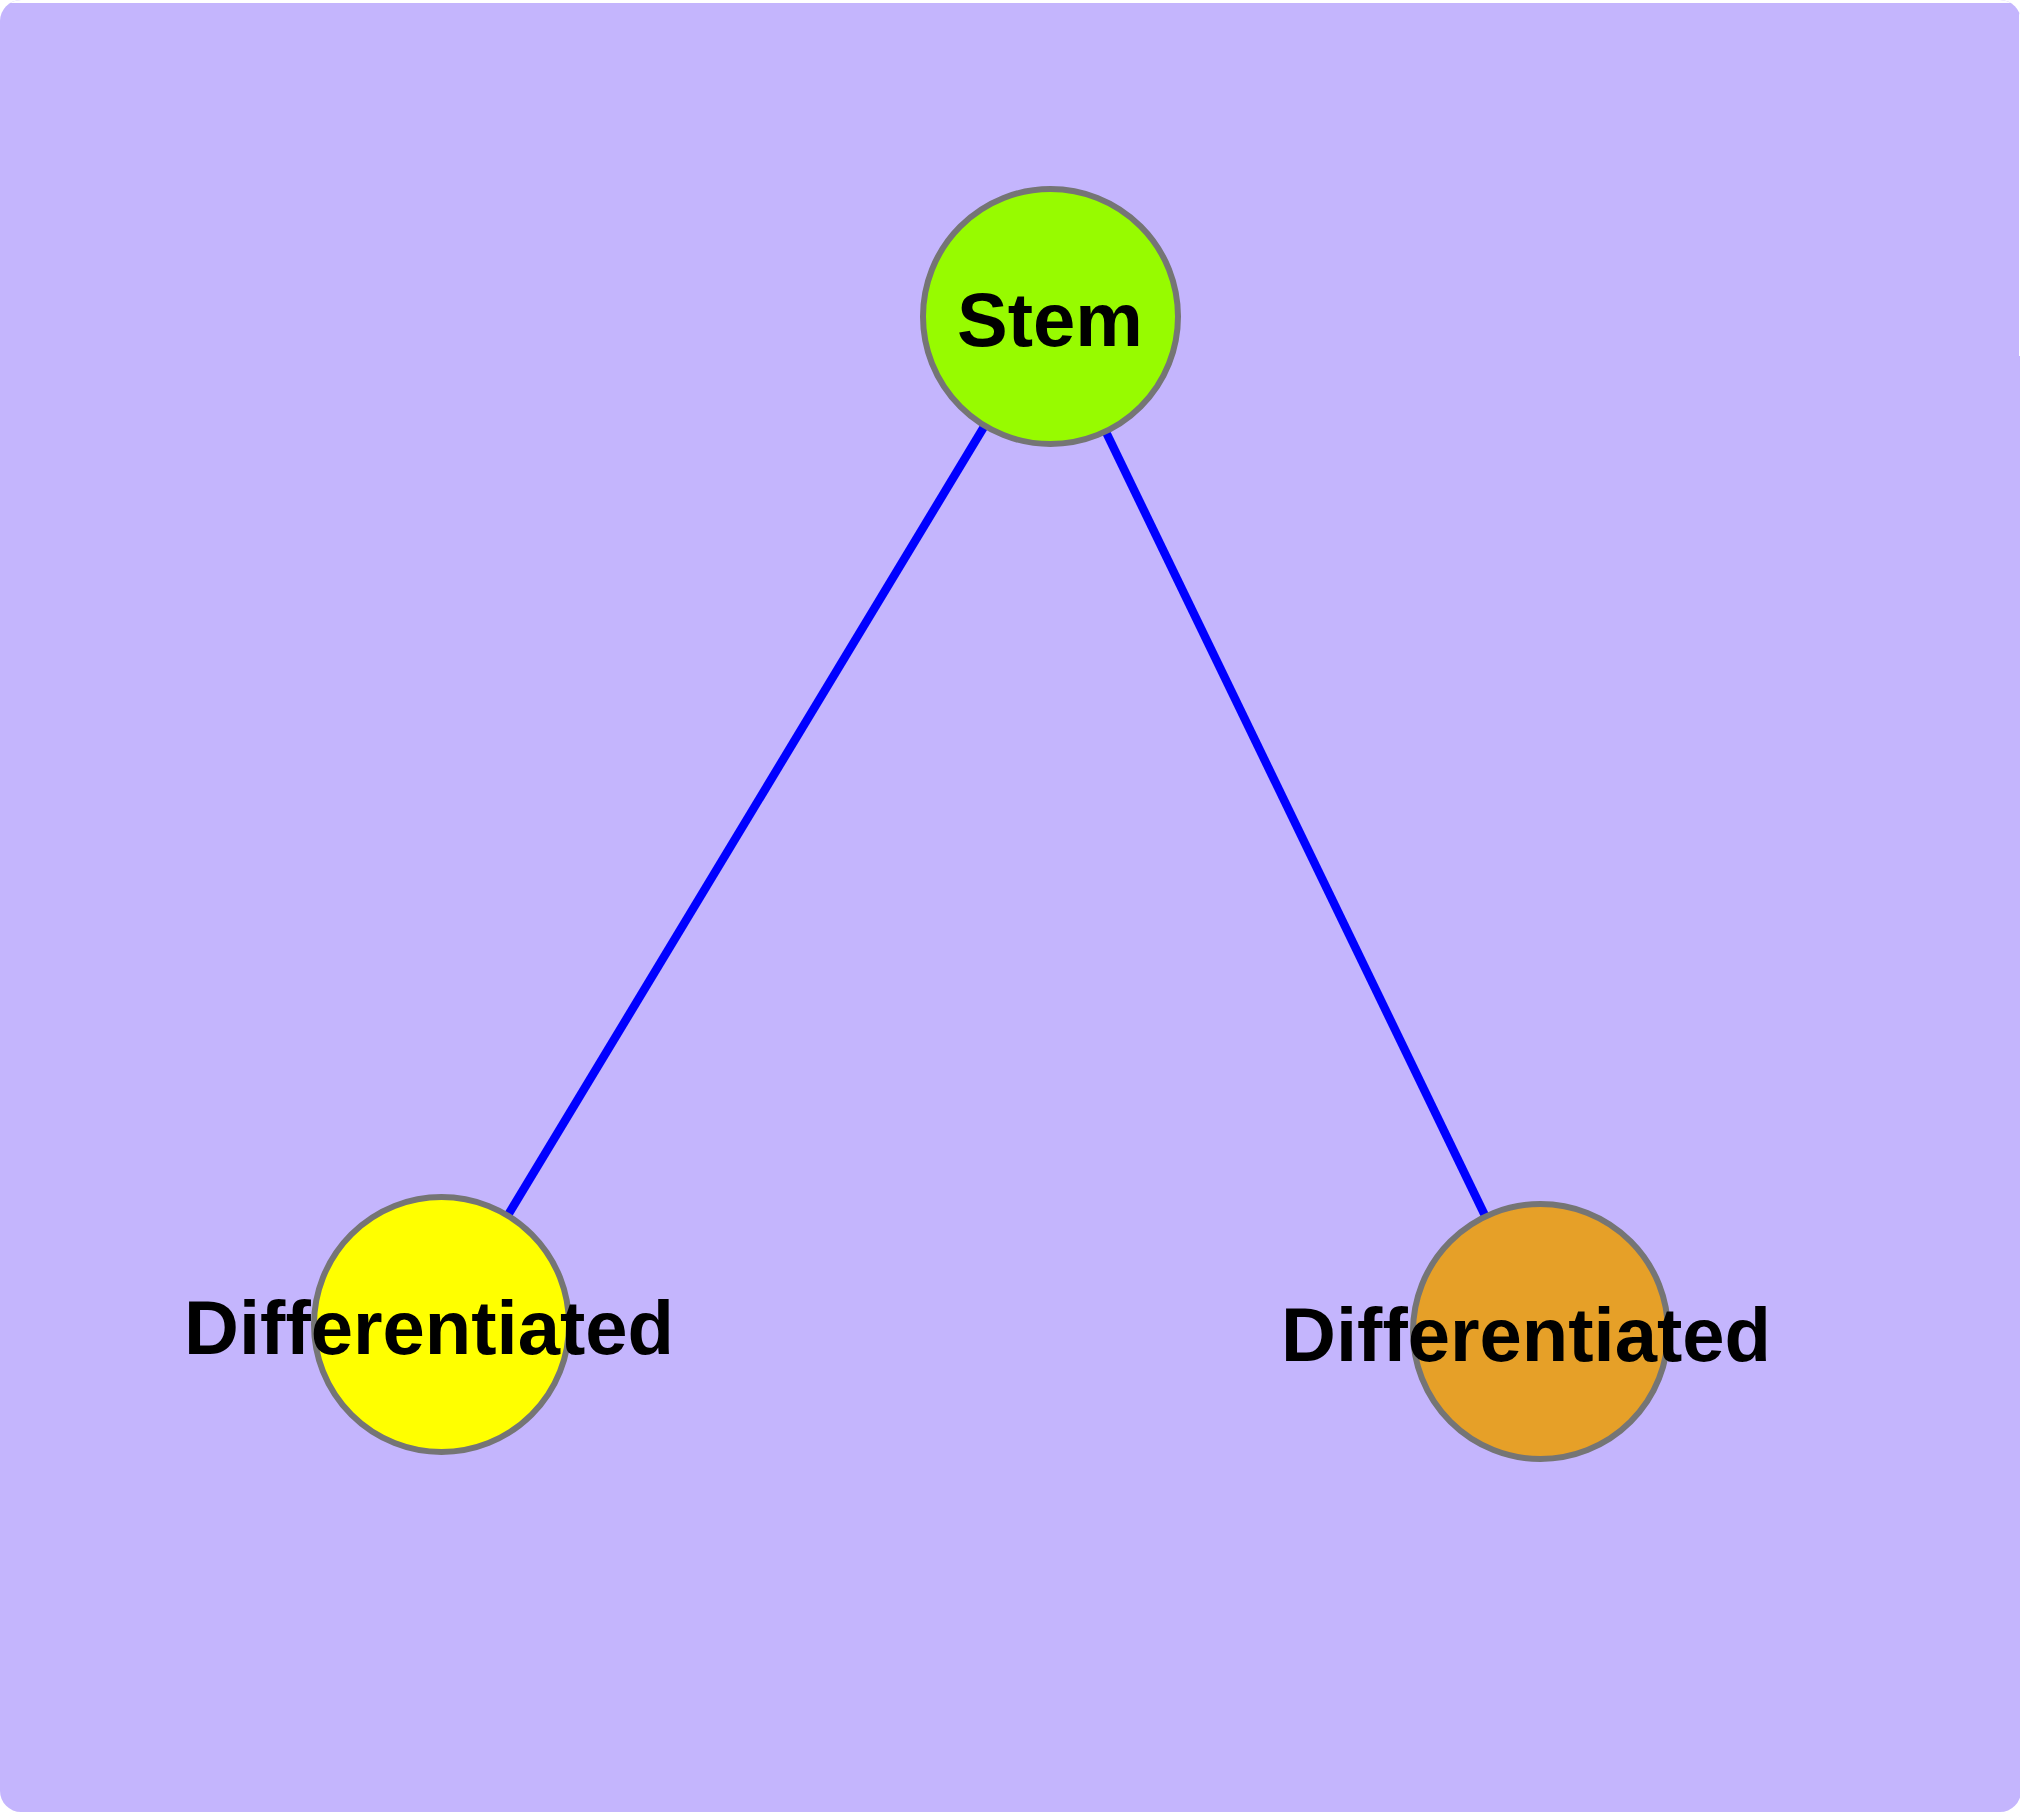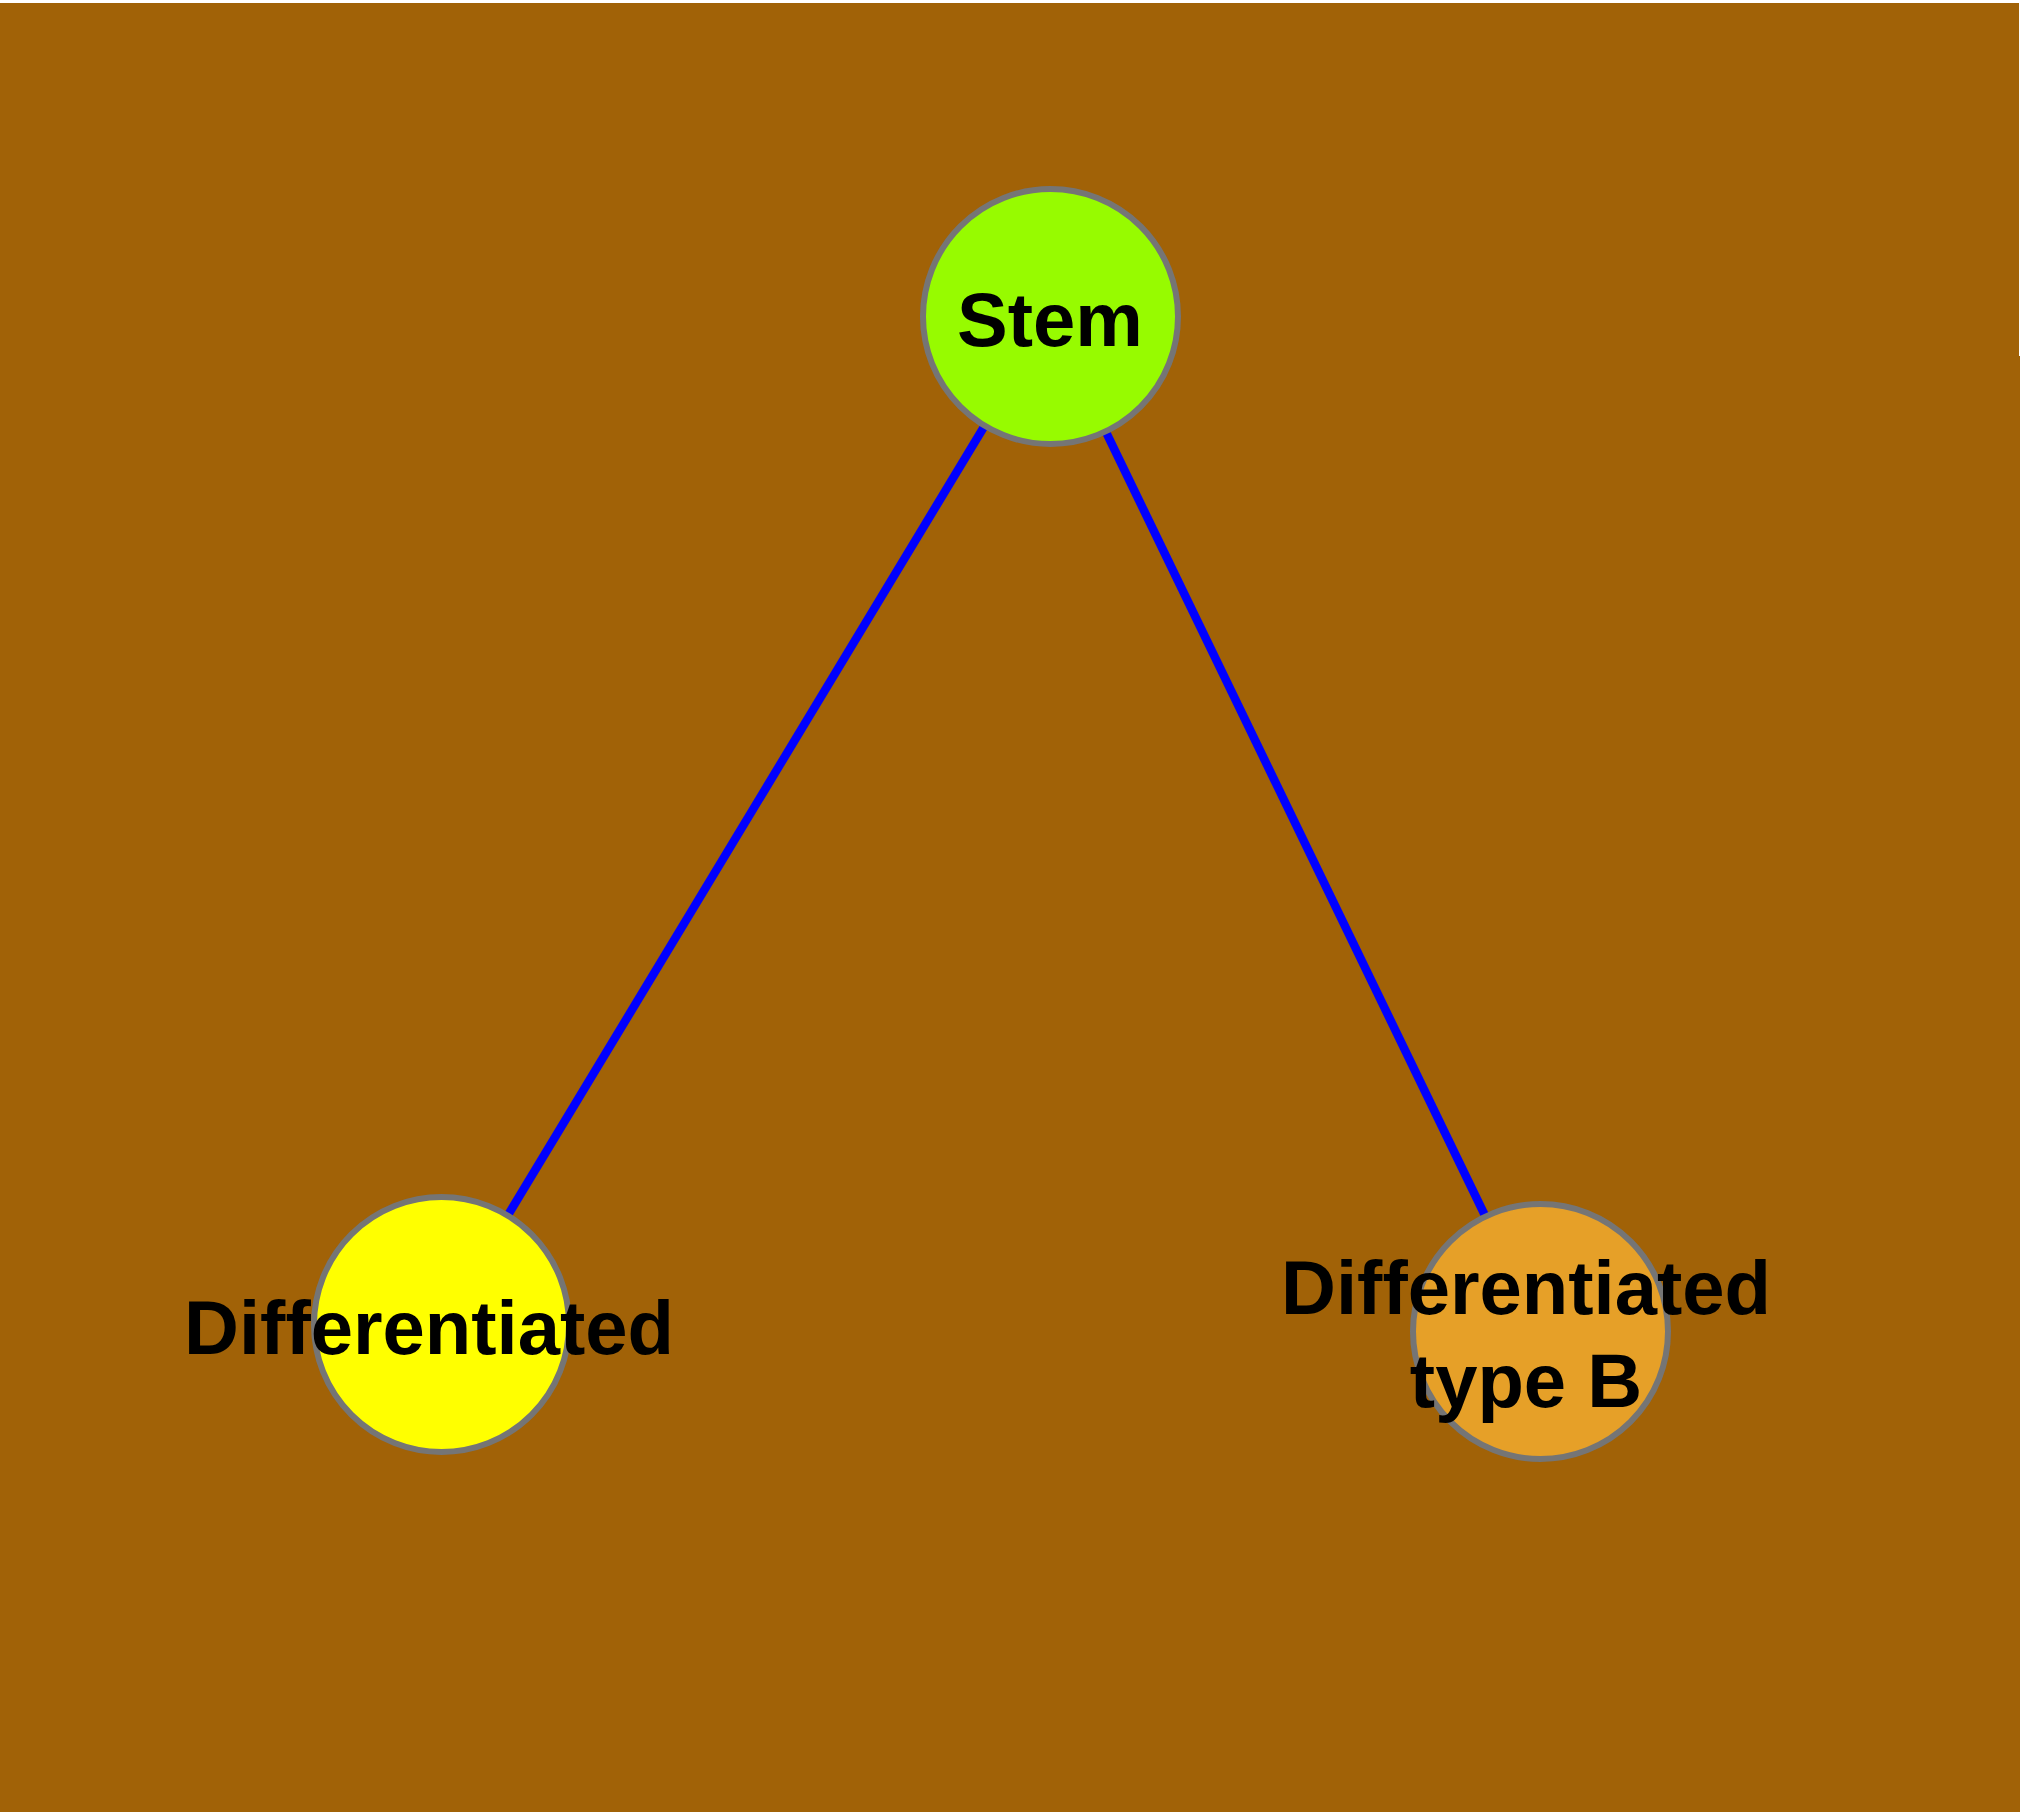--- a/index.html
+++ b/index.html
@@ -4,23 +4,24 @@
 <style>
   html, body {
     margin: 0;
     padding: 0;
     background: #ffffff;
   }
   .stage {
     position: relative;
     width: 2021px;
     height: 1812px;
-    background: #a16207;
+    background: #c4b5fd;
     overflow: hidden;
     font-family: "Liberation Sans", "DejaVu Sans", sans-serif;
+    border-radius: 21px;
   }
   .top-strip {
     position: absolute;
     top: 0; left: 0;
     width: 100%;
     height: 3.4px;
     background: #ffffff;
   }
   .right-strip {
     position: absolute;
@@ -82,20 +83,19 @@
   <div class="label label-stem">
     <span class="line">Stem</span>
   </div>
 
   <div class="label label-a">
     <span class="line">Differentiated</span>
   </div>
 
   <div class="label label-b">
     <span class="line">Differentiated</span>
-    <span class="line">type B</span>
   </div>
 
   <div class="top-strip"></div>
   <div class="right-strip"></div>
 
 </div>
 
 
 </body></html>

